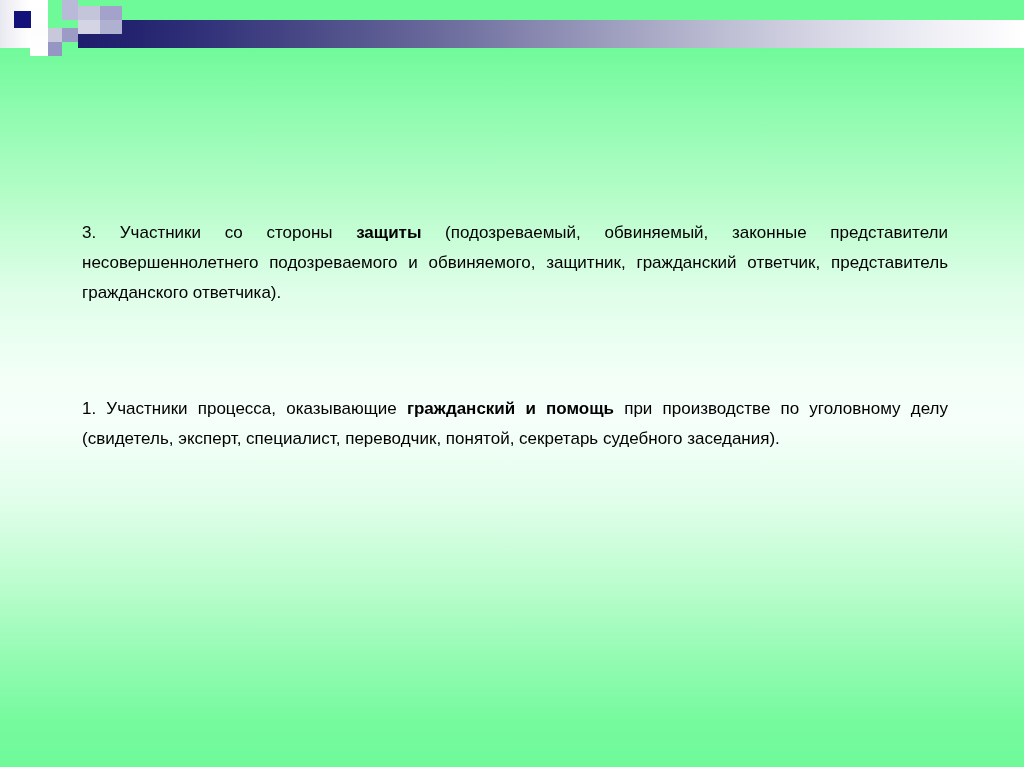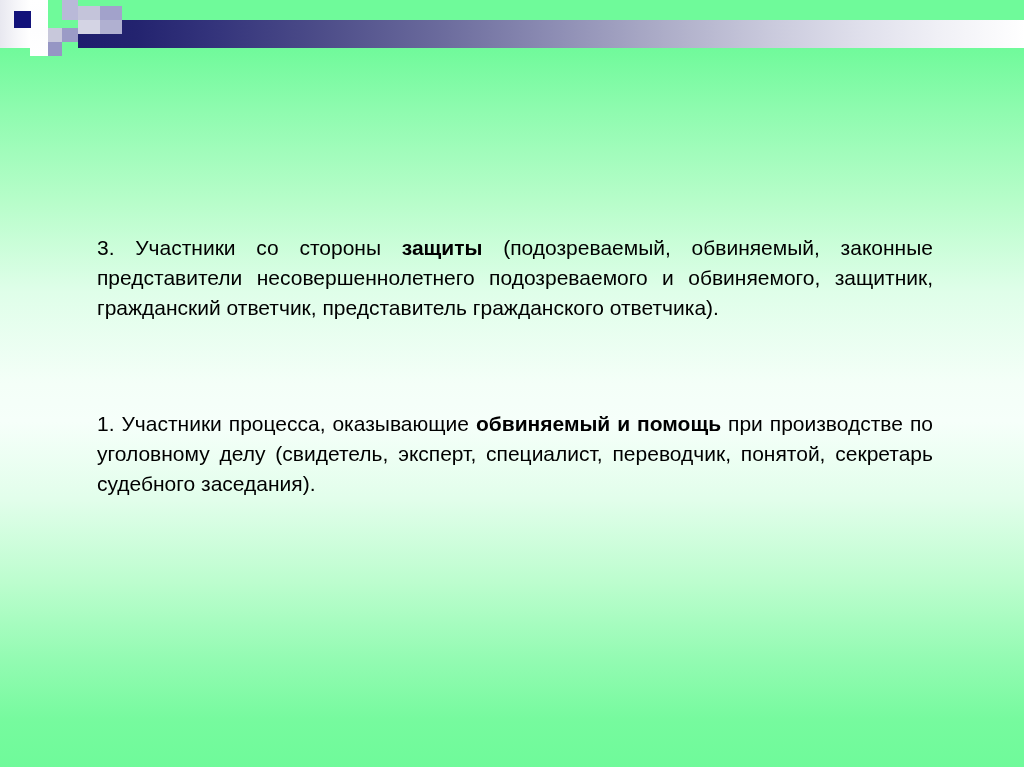--- a/index.html
+++ b/index.html
@@ -157,25 +157,25 @@
   
   .content {
     position: absolute;
     left: 82px;
     top: 218px;
     width: 866px;
   }
 
   .para {
     color: #000000;
-    font-size: 21px;
+    font-size: 17px;
     line-height: 30px;
     text-align: justify;
     text-justify: inter-word;
-    margin: 15px;
+    margin: 0;
   }
 
   .para + .para {
     margin-top: 86px;
   }
 
   .para b {
     font-weight: bold;
   }
 </style>
@@ -196,17 +196,17 @@
     <div class="sq sq-lav-e"></div>
     <div class="sq sq-lav-f"></div>
     <div class="sq sq-lav-g"></div>
     <div class="sq sq-lav-h"></div>
   </div>
 
   <div class="content">
 
     <p class="para"><span>3.   Участники  со  стороны  </span><b>защиты</b><span> (подозреваемый, обвиняемый, законные представители несовершеннолетнего подозреваемого и обвиняемого, защитник, гражданский ответчик, представитель гражданского ответчика).</span></p>
 
-    <p class="para"><span>1. Участники процесса, оказывающие </span><b>обвиняемый и помощь</b><span> при производстве по уголовному делу (свидетель, эксперт, специалист, переводчик, понятой, секретарь судебного заседания).</span></p>
+    <p class="para"><span>1. Участники процесса, оказывающие </span><b>гражданский и помощь</b><span> при производстве по уголовному делу (свидетель, эксперт, специалист, переводчик, понятой, секретарь судебного заседания).</span></p>
 
   </div>
 
 </div>
 
 </body></html>

